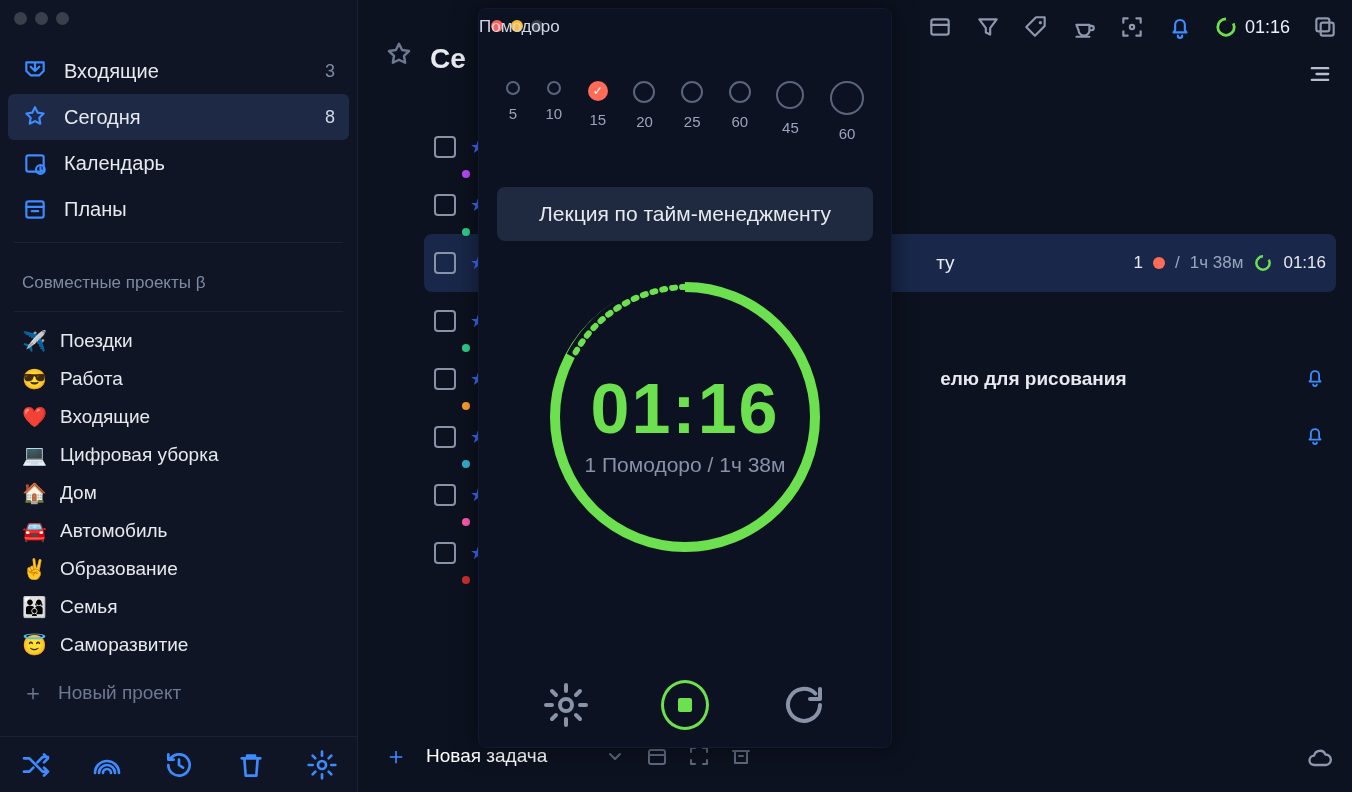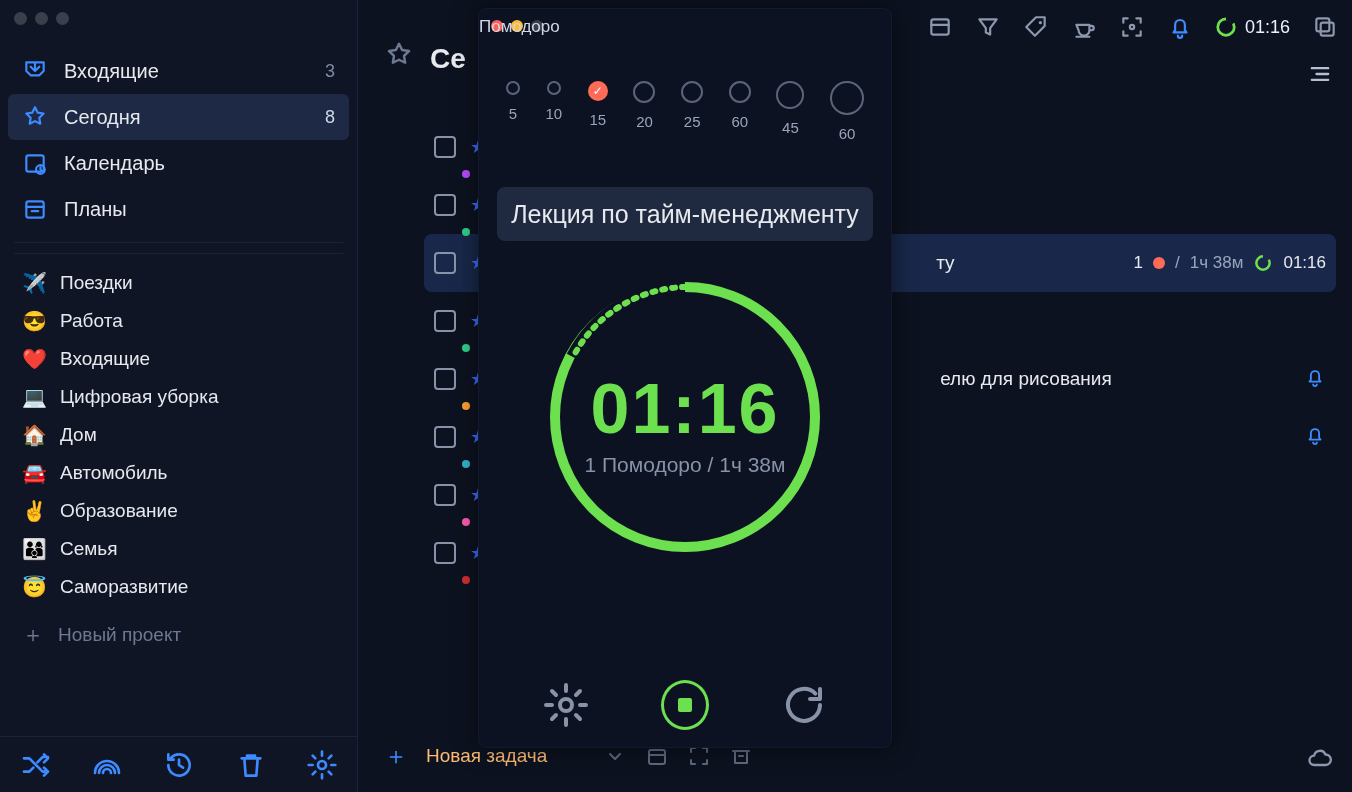--- a/index.html
+++ b/index.html
@@ -38,40 +38,40 @@
   .star { color:#3d6cff; font-size:18px; flex:0 0 14px; }
   .colordot { width:8px; height:8px; border-radius:50%; display:inline-block; margin-left:4px; }
   .task-right { margin-left:auto; display:flex; align-items:center; gap:10px; font-size:17px; }
   .pomo-count { color:#e7e9ee; }
   .red-dot { width:12px; height:12px; border-radius:50%; background:#ff6b57; display:inline-block; }
   .dur { color:#9aa4ba; }
   .green-ring { width:20px; height:20px; }
 
   .new-task-bar { position:absolute; bottom:12px; left:26px; right:16px; height:48px; display:flex; align-items:center; gap:18px; }
   .new-task-bar .plus { color:#3d8bff; font-size:24px; }
-  .new-task-bar .label { color:#fdba74; font-size:19px; }
+  .new-task-bar .label { color:#ffffff; font-size:19px; }
   .new-task-bar .mini { color:#5f6a80; width:24px; height:24px; display:flex; align-items:center; justify-content:center; }
   .cloud { position:absolute; right:18px; bottom:16px; color:#8d97ad; }
 
   
   .pomo { position:absolute; left:478px; top:8px; width:414px; height:740px; background:#0c1222; border:1px solid #111a2e; border-radius:8px; box-shadow:0 0 24px rgba(0,0,0,.5); }
   .pomo .pt-bar { height:34px; display:flex; align-items:center; padding-left:12px; gap:8px; }
   .pomo .pt-bar .d1 { width:12px;height:12px;border-radius:50%; background:#ff5f57;}
   .pomo .pt-bar .d2 { width:12px;height:12px;border-radius:50%; background:#febc2e;}
   .pomo .pt-bar .d3 { width:12px;height:12px;border-radius:50%; background:#3a3f4b;}
   .pomo-title { position:absolute; top:8px; left:0; right:0; text-align:left; font-size:17px; color:#cfd7e6; }
   .interval-row { position:absolute; top:72px; left:0; right:0; display:flex; justify-content:space-around; padding:0 14px; }
   .interval { display:flex; flex-direction:column; align-items:center; gap:10px; font-size:15px; color:#9aa4ba; cursor:pointer; }
   .ic5,.ic10 { width:14px;height:14px;border:2px solid #5a657c;border-radius:50%; }
   .ic15 { width:20px;height:20px;border-radius:50%;background:#ff6b57;display:flex;align-items:center;justify-content:center;color:#fff;font-size:12px;}
   .ic20,.ic25,.ic30 { width:22px;height:22px;border:2px solid #5a657c;border-radius:50%; }
   .ic45 { width:28px;height:28px;border:2px solid #5a657c;border-radius:50%; }
   .ic60 { width:34px;height:34px;border:2px solid #5a657c;border-radius:50%; }
 
-  .pomo-task { position:absolute; top:178px; left:18px; right:18px; height:54px; background:#1f2a40; border-radius:8px; display:flex; align-items:center; justify-content:center; font-size:25px; }
+  .pomo-task { position:absolute; top:178px; left:18px; right:18px; height:54px; background:#1f2a40; border-radius:8px; display:flex; align-items:center; justify-content:center; font-size:21px; }
 
   .timer-wrap { position:absolute; top:258px; left:50%; transform:translateX(-50%); width:300px; height:300px; }
   .timer-text { position:absolute; top:360px; left:0; right:0; text-align:center; }
   .timer-text .big { font-size:70px; font-weight:600; color:#6de04f; letter-spacing:2px; }
   .timer-text .sub { font-size:21px; color:#8893a8; margin-top:4px; }
 
   .pomo-bottom { position:absolute; bottom:18px; left:0; right:0; display:flex; align-items:center; justify-content:space-around; padding:0 28px; }
   .pomo-bottom .ctl { width:48px; height:48px; display:flex; align-items:center; justify-content:center; color:#8893a8; cursor:pointer;}
   .stop-btn { width:50px;height:50px;border:3px solid #6de04f;border-radius:50%;display:flex;align-items:center;justify-content:center; }
   .stop-btn .sq { width:14px;height:14px;background:#6de04f;border-radius:2px; }
@@ -126,20 +126,21 @@
       <span class="icon">
         <svg class="svg" viewBox="0 0 24 24">
             <rect class="stroke" style="stroke:#3d8bff" x="4" y="5" width="16" height="15" rx="2"></rect>
             <path class="stroke" style="stroke:#3d8bff" d="M4 10h16 M9 14h6"></path>
           </svg>
       </span>
       <span>Планы</span>
     </div>
 
     <div class="divider"></div>
+    <div class="section-title">Совместные проекты β</div>
     <div class="divider"></div>
 
     <div id="projects">
         <div class="project-item">
           <span class="emj">✈️</span>
           <span>Поездки</span>
         </div>
         <div class="project-item">
           <span class="emj">😎</span>
           <span>Работа</span>
@@ -313,21 +314,21 @@
       <div class="chk"></div>
       <span class="star">★</span>
     </div>
     <div style="height:0;position:relative;">
         <span class="colordot" style="background:#2fd08a;position:absolute;left:34px;top:-6px;"></span>
       </div>
 
     <div class="task-row">
       <div class="chk"></div>
       <span class="star">★</span>
-      <span style="margin-left:440px;">елю для рисования</span>
+      <span style="margin-left:440px;font-weight:bold;">елю для рисования</span>
       <div class="task-right">
           <span style="color:#3d8bff;"><svg width="22" height="22" viewBox="0 0 24 24">
               <path class="stroke" d="M6 17h12l-1.5-2V10a4.5 4.5 0 0 0-9 0v5zM10 20a2 2 0 0 0 4 0"></path>
             </svg></span>
         </div>
     </div>
     <div style="height:0;position:relative;">
         <span class="colordot" style="background:#ff9f2e;position:absolute;left:34px;top:-6px;"></span>
       </div>
 

